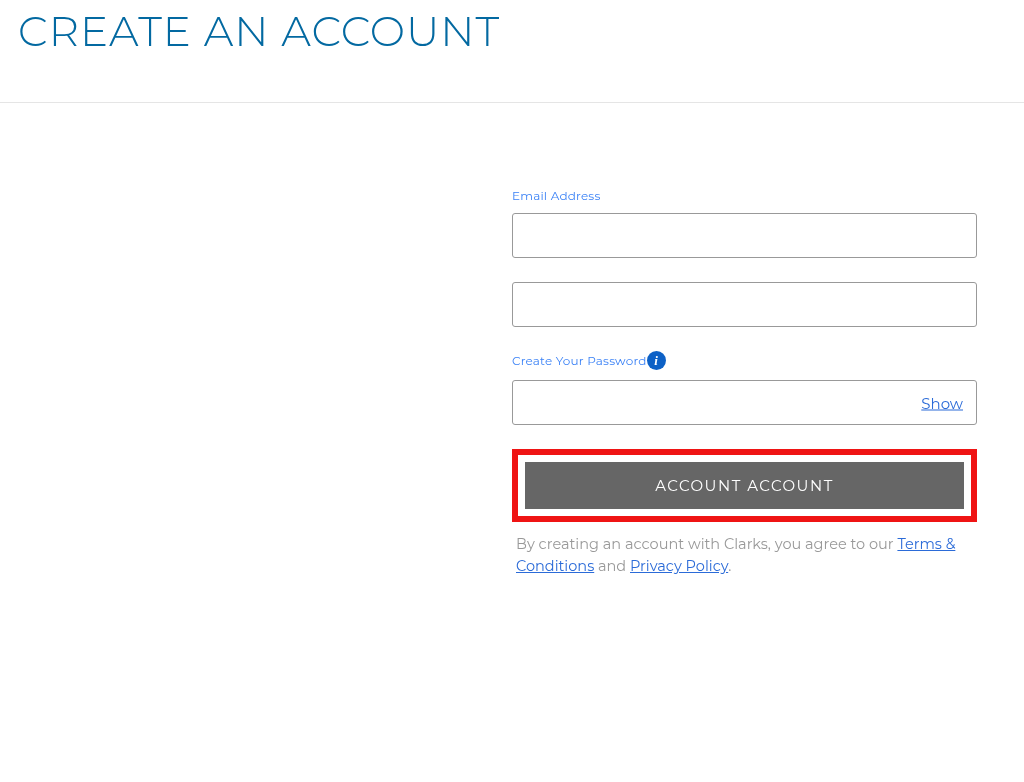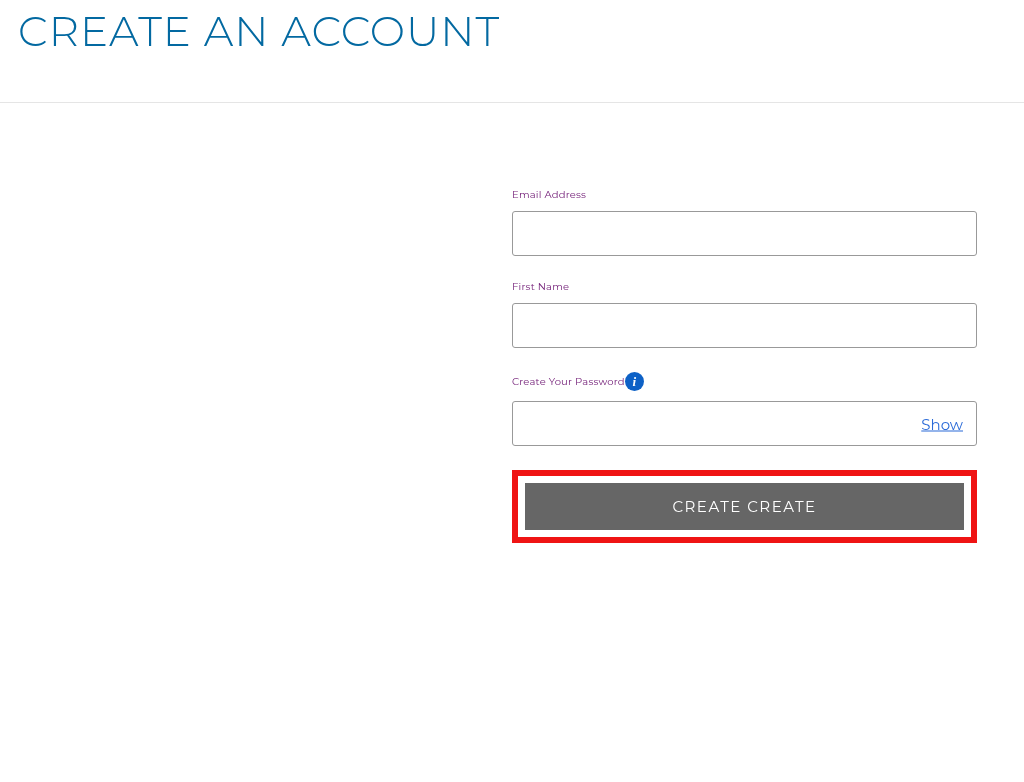--- a/index.html
+++ b/index.html
@@ -28,22 +28,22 @@
     .form-area {
       width: 465px;
       margin-left: 512px;
       padding-top: 85px;
     }
     .field-group {
       margin-bottom: 24px;
     }
     .field-label {
       display: block;
-      font-size: 10px;
-      color: #701a75;
+      font-size: 12px;
+      color: #3b82f6;
       font-weight: 400;
       margin-bottom: 10px;
       letter-spacing: 0.2px;
     }
     .label-row {
       display: flex;
       align-items: center;
       margin-bottom: 10px;
     }
     .label-row .field-label {
@@ -146,35 +146,37 @@
 <hr class="divider">
 
 <div class="form-area">
 
   <div class="field-group">
     <label class="field-label">Email Address</label>
     <input type="text" class="text-input" value="" style="">
   </div>
 
   <div class="field-group">
-    <label class="field-label">First Name</label>
     <input type="text" class="text-input" value="" style="">
   </div>
 
 
   <div class="field-group">
     <div class="label-row">
       <label class="field-label">Create Your Password</label>
       <span class="info-icon">i</span>
     </div>
     <div class="password-wrapper">
       <input type="password" class="text-input" value="" style="">
       <button type="button" class="show-toggle">Show</button>
     </div>
   </div>
 
 
   <div class="submit-highlight">
-    <button type="button" class="submit-btn">CREATE CREATE</button>
+    <button type="button" class="submit-btn">ACCOUNT ACCOUNT</button>
   </div>
 
+  <p class="legal-text">
+    <span>By creating an account with Clarks, you agree to our </span><a href="#">Terms &amp; Conditions</a><span> and </span><a href="#">Privacy Policy</a><span>.</span>
+  </p>
 
 </div>
 
 </body></html>

